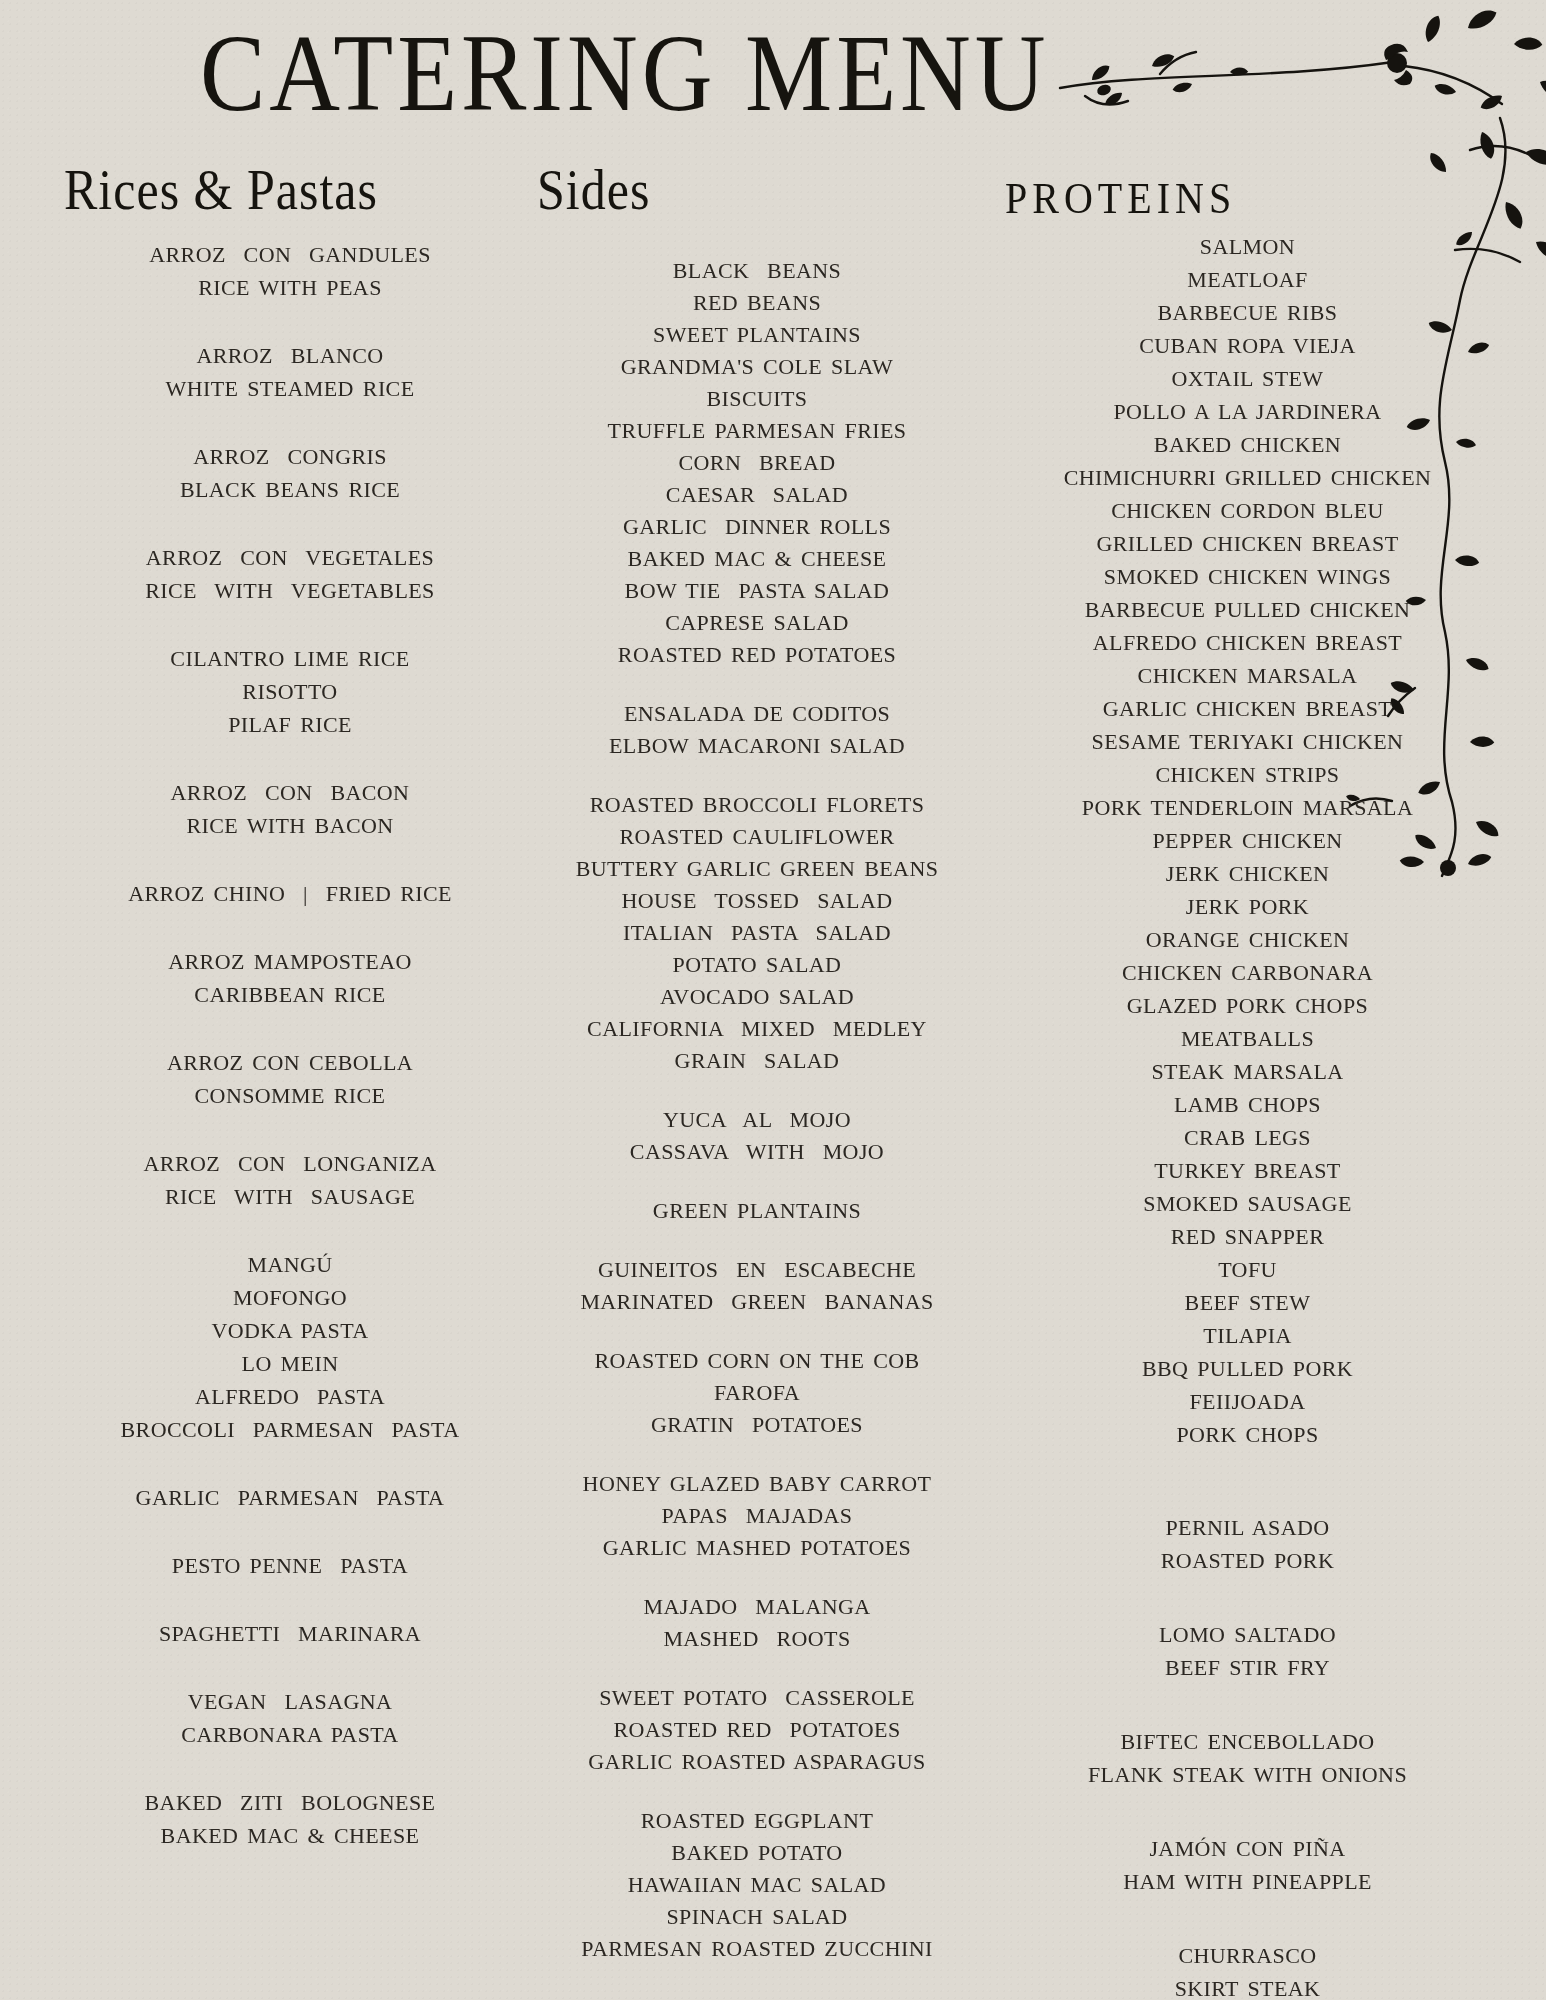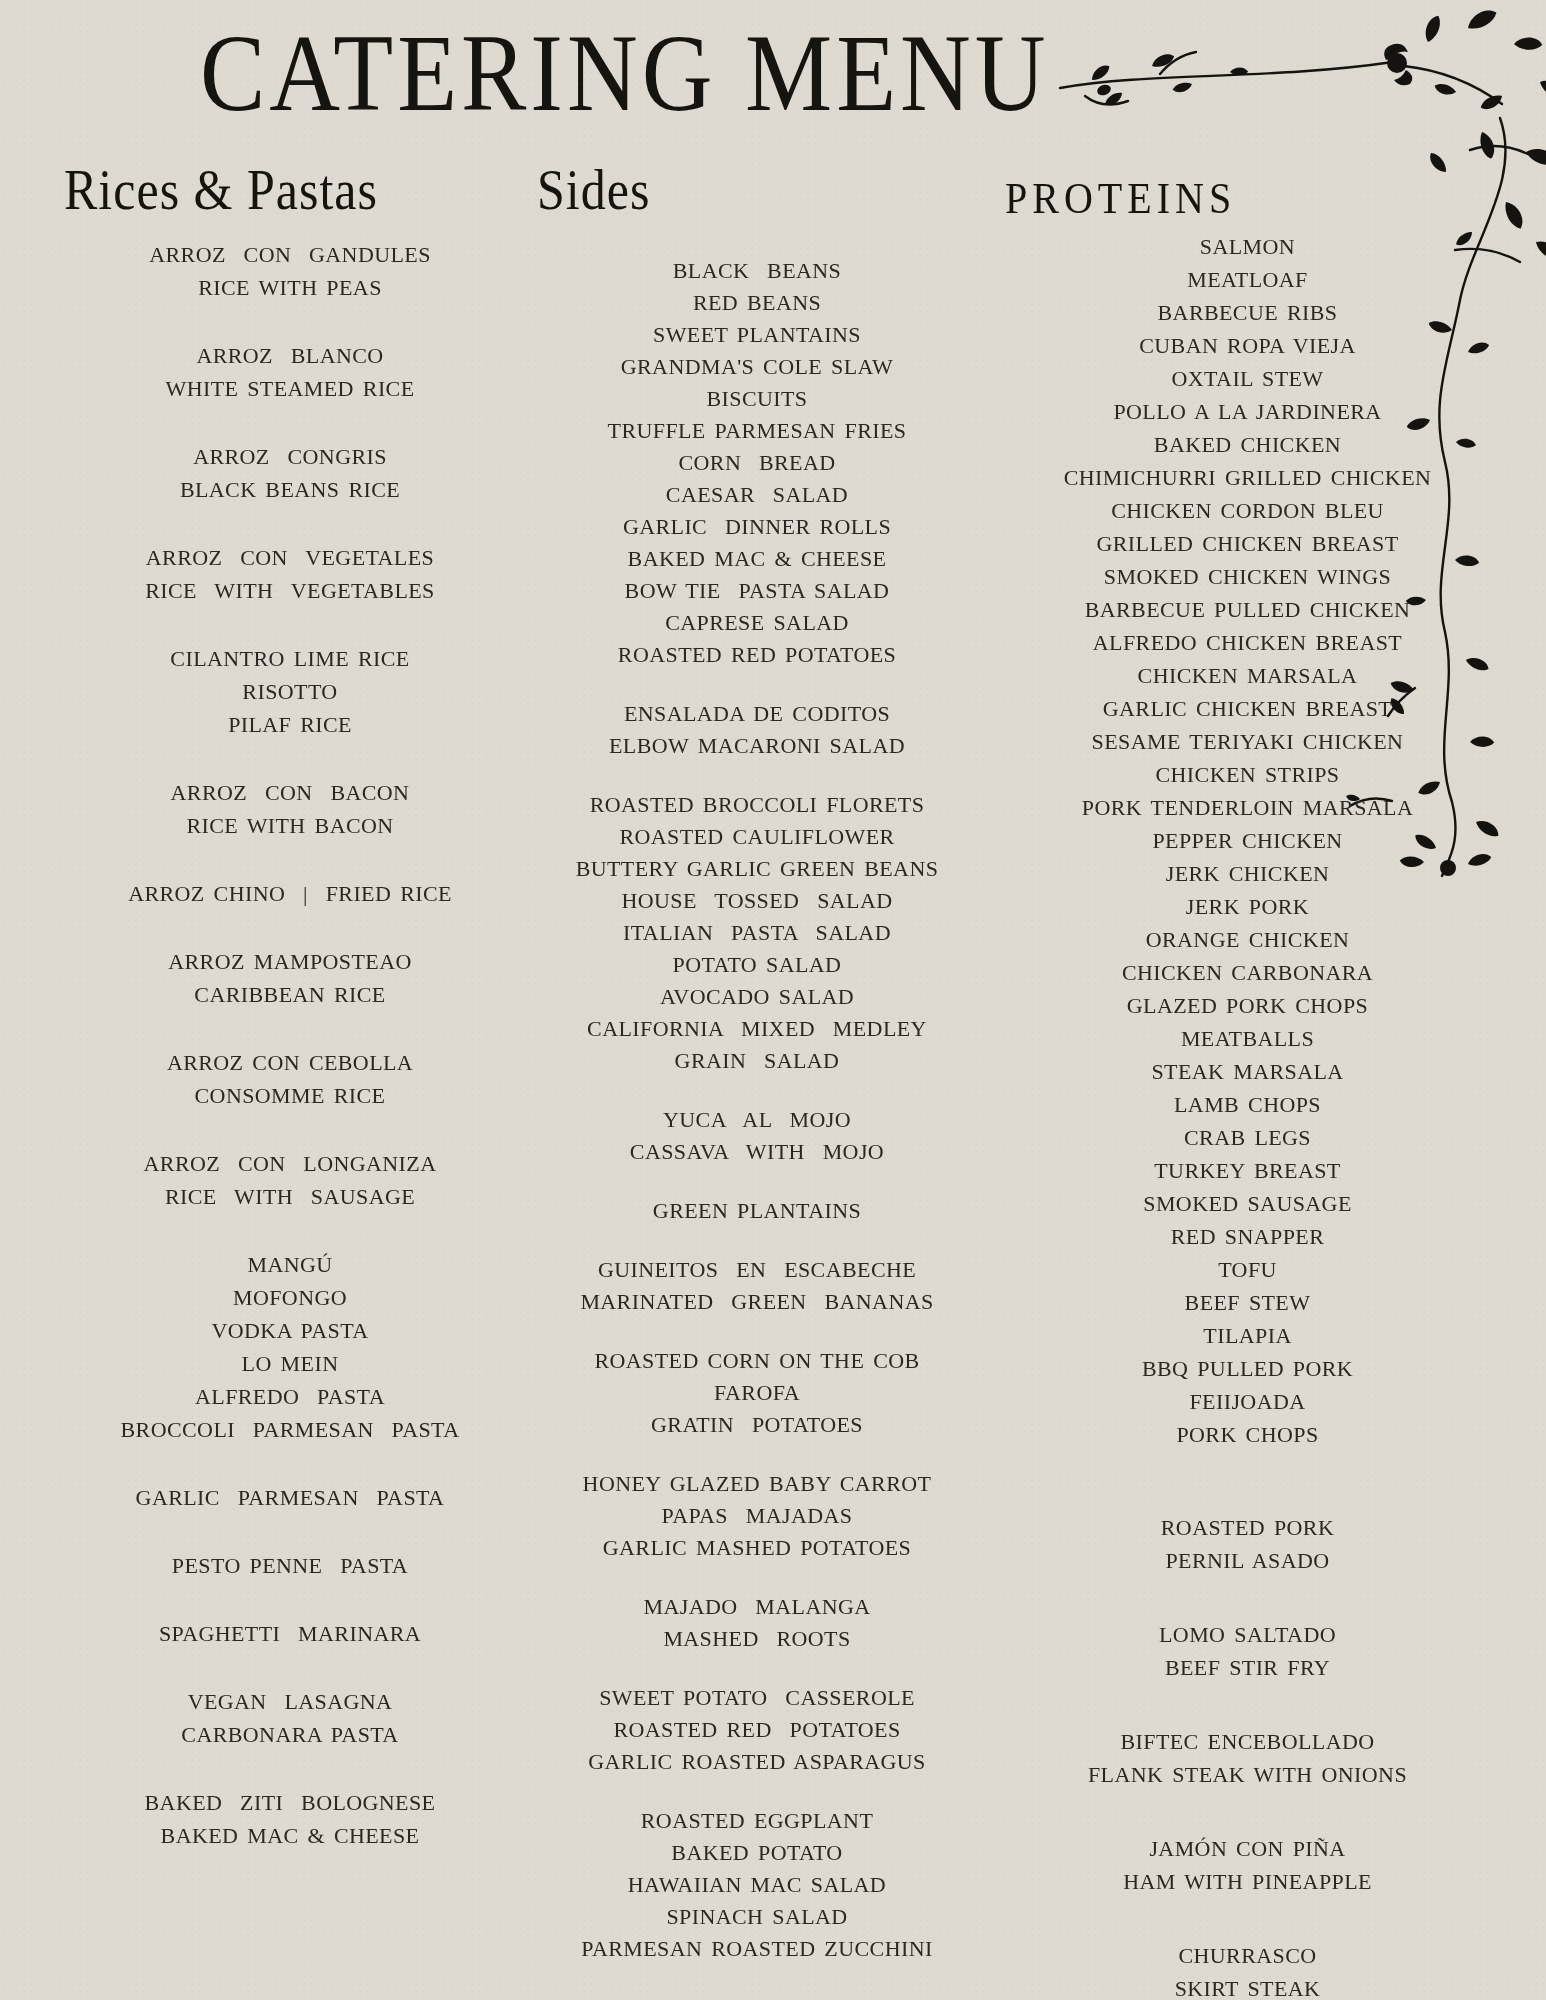--- a/index.html
+++ b/index.html
@@ -326,22 +326,22 @@
           <div class="line">SMOKED SAUSAGE</div>
           <div class="line">RED SNAPPER</div>
           <div class="line">TOFU</div>
           <div class="line">BEEF STEW</div>
           <div class="line">TILAPIA</div>
           <div class="line">BBQ PULLED PORK</div>
           <div class="line">FEIIJOADA</div>
           <div class="line">PORK CHOPS</div>
         </div>
         <div class="group">
+          <div class="line">PERNIL ASADO</div>
           <div class="line">ROASTED PORK</div>
-          <div class="line">PERNIL ASADO</div>
         </div>
         <div class="group">
           <div class="line">LOMO SALTADO</div>
           <div class="line">BEEF STIR FRY</div>
         </div>
         <div class="group">
           <div class="line">BIFTEC ENCEBOLLADO</div>
           <div class="line">FLANK STEAK WITH ONIONS</div>
         </div>
         <div class="group">

